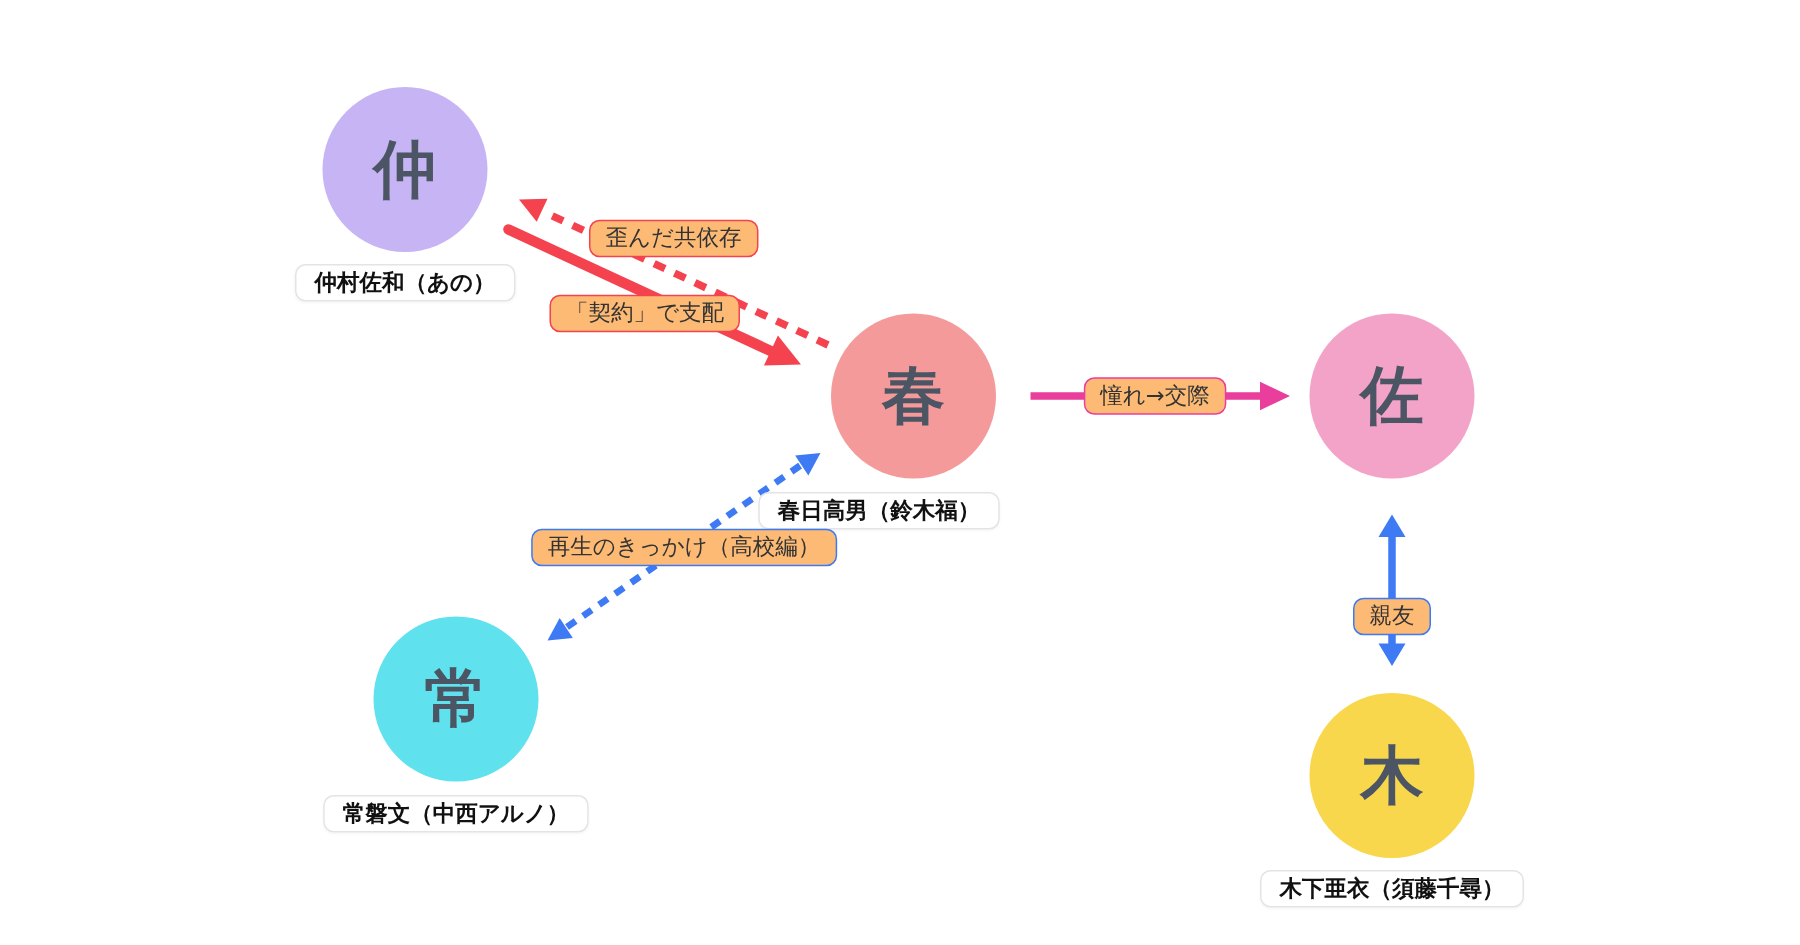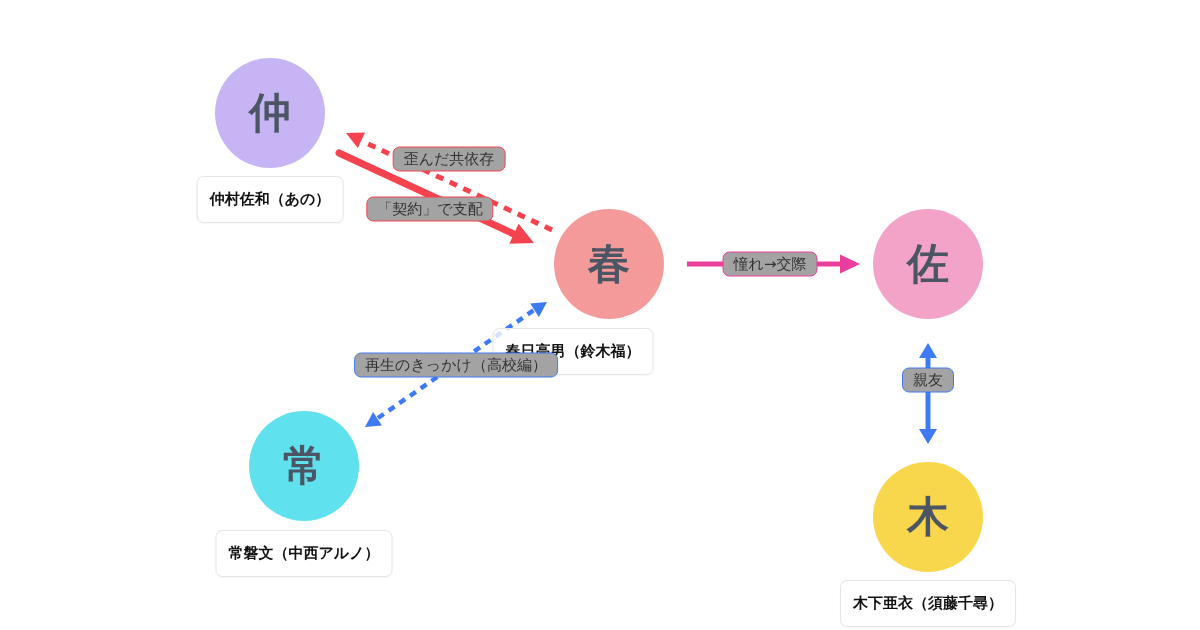--- a/index.html
+++ b/index.html
@@ -38,31 +38,31 @@
     font-weight: 600;
     color: #4b5563;
     line-height: 1;
   }
   .node-label {
     position: absolute;
     transform: translateX(-50%);
     background: rgba(255, 255, 255, 0.78);
     border: 1px solid #e4e4e7;
     border-radius: 7px;
-    padding: 13px 12px;
+    padding: 2px 12px;
     font-size: 15px;
     font-weight: 700;
     color: #111111;
     white-space: nowrap;
     box-shadow: 0 1px 2px rgba(0,0,0,0.04);
   }
   .edge-label {
     position: absolute;
     transform: translate(-50%, -50%);
-    background: #a3a3a3;
+    background: #fdba74;
     border-radius: 7px;
     padding: 2px 10px;
     font-size: 15px;
     font-weight: 400;
     color: #333333;
     white-space: nowrap;
   }
   .edge-label.red  { border: 1.5px solid #f4434f; }
   .edge-label.pink { border: 1.5px solid #e93e9c; }
   .edge-label.blue { border: 1.5px solid #3d7af4; }
@@ -112,23 +112,23 @@
     <span class="node-char">佐</span>
   </div>
   <div class="node" style="left:304px; top:466px; background:#60e1ee;">
     <span class="node-char">常</span>
   </div>
   <div class="node" style="left:928px; top:517px; background:#f9d74d;">
     <span class="node-char">木</span>
   </div>
 
   <div class="node-label" style="left:270px; top:176px;">仲村佐和（あの）</div>
-  <div class="node-label" style="left:573px; top:328px;">春日高男（鈴木福）</div>
+  <div class="node-label" style="left:586px; top:328px;">春日高男（鈴木福）</div>
   <div class="node-label" style="left:304px; top:530px;">常磐文（中西アルノ）</div>
   <div class="node-label" style="left:928px; top:580px;">木下亜衣（須藤千尋）</div>
 
   <div class="edge-label red" style="left:449px; top:159px;">歪んだ共依存</div>
   <div class="edge-label red" style="left:430px; top:209px;text-align:center;">「契約」で支配</div>
   <div class="edge-label pink" style="left:770px; top:264px;text-align:right;">憧れ→交際</div>
   <div class="edge-label blue" style="left:456px; top:365px;">再生のきっかけ（高校編）</div>
-  <div class="edge-label blue" style="left:928px; top:380px;">親友</div>
+  <div class="edge-label blue" style="left:928px; top:411px;">親友</div>
 
 </div>
 
 </body></html>

